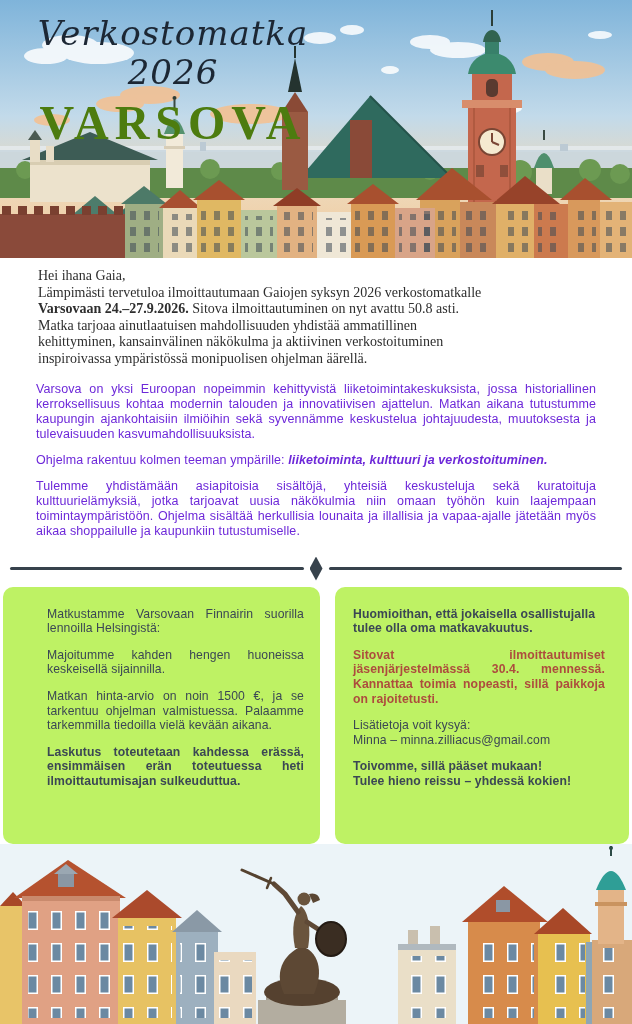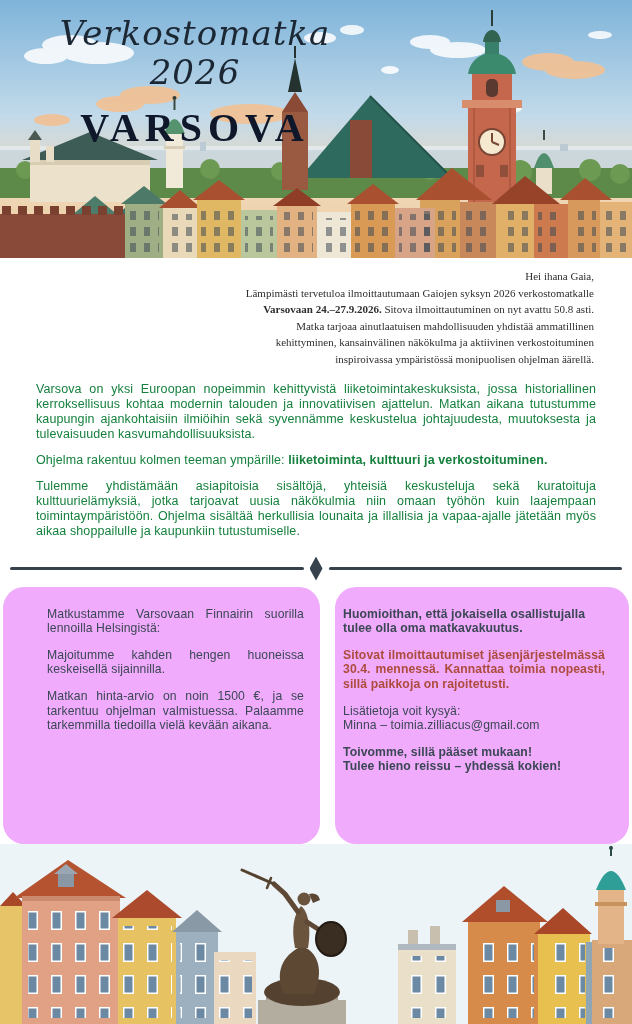--- a/index.html
+++ b/index.html
@@ -5,64 +5,64 @@
   html,body{margin:0;padding:0;}
   body{
     width:632px;height:1024px;overflow:hidden;background:#ffffff;
     font-family:"Liberation Sans","DejaVu Sans",sans-serif;
   }
   .page{width:632px;height:1024px;display:flex;flex-direction:column;position:relative;background:#ffffff;}
 
   
   .hero-top{position:relative;width:632px;height:258px;flex:0 0 auto;}
   .hero-top svg{display:block;}
-  .title-overlay{position:absolute;top:14px;left:30px;width:330px;text-align:center;}
+  .title-overlay{position:absolute;top:14px;left:8px;width:330px;text-align:center;}
   .title-script{
     font-family:"DejaVu Serif","Liberation Serif",serif;font-style:italic;
     font-size:34px;line-height:1.15;color:#1c2734;letter-spacing:1px;
   }
   .title-city{
     font-family:"Liberation Serif","DejaVu Serif",serif;font-weight:bold;
-    font-size:40px;line-height:1.1;color:#0f172a;letter-spacing:6px;margin-top:14px;
+    font-size:48px;line-height:1.1;color:#4d7c0f;letter-spacing:6px;margin-top:5px;
   }
 
   
   .intro{
-    padding:10px 38px 0;text-align:right;
+    padding:10px 38px 0;text-align:left;
     font-family:"Liberation Serif","DejaVu Serif",serif;
-    font-size:11px;line-height:16.6px;color:#2e2e2e;flex:0 0 auto;
+    font-size:14px;line-height:16.6px;color:#2e2e2e;flex:0 0 auto;
   }
   .intro .ln{display:block;}
   .intro b{font-weight:bold;}
 
   
   .copy{
-    padding:14px 36px 0;font-size:12.5px;line-height:15px;color:#15803d;
+    padding:14px 36px 0;font-size:12.5px;line-height:15px;color:#6d28d9;
     text-align:justify;letter-spacing:.1px;flex:0 0 auto;
   }
   .copy p{margin:0 0 11px;}
   .copy p:last-child{margin-bottom:8px;}
-  .em-bi{font-weight:bold;}
+  .em-bi{font-weight:bold;font-style:italic;}
 
   
   .divider{display:flex;align-items:center;padding:0 10px;margin:10px 0 6px;flex:0 0 auto;}
   .divider .line{flex:1;height:3px;background:#37424c;border-radius:2px;}
   .divider .diamond{
     width:13px;height:24px;background:#37424c;margin:0 6px;
     clip-path:polygon(50% 0,100% 50%,50% 100%,0 50%);
   }
 
   
   .columns{display:flex;gap:15px;padding:0 3px;flex:1 1 auto;min-height:0;}
   .box{
-    background:#f0abfc;border-radius:21px;box-sizing:border-box;
+    background:#bef264;border-radius:10px;box-sizing:border-box;
     font-size:12.2px;line-height:14.6px;color:#3b4754;overflow:hidden;
   }
   .box-left{flex:0 0 317px;padding:20px 16px 0 44px;}
-  .box-right{flex:1 1 auto;padding:20px 24px 0 8px;}
+  .box-right{flex:1 1 auto;padding:20px 24px 0 18px;}
   .box p{margin:0 0 12px;text-align:justify;letter-spacing:.1px;}
   .box .ln{display:block;}
   .bold{font-weight:bold;}
   .red{color:#ad4c3d;font-weight:bold;}
   .no-just{text-align:left !important;}
 
   
   .hero-bottom{position:relative;width:632px;height:180px;flex:0 0 auto;margin-top:auto;}
   .hero-bottom svg{display:block;}
 </style>
@@ -260,27 +260,28 @@
     <span class="line"></span>
   </div>
 
   <section class="columns">
     <div class="box box-left">
       <p>
         <span class="ln">Matkustamme Varsovaan Finnairin suorilla lennoilla Helsingistä:</span>
       </p>
       <p>Majoitumme kahden hengen huoneissa keskeisellä sijainnilla.</p>
       <p>Matkan hinta-arvio on noin 1500 €, ja se tarkentuu ohjelman valmistuessa. Palaamme tarkemmilla tiedoilla vielä kevään aikana.</p>
+      <p class="bold">Laskutus toteutetaan kahdessa erässä, ensimmäisen erän toteutuessa heti ilmoittautumisajan sulkeuduttua.</p>
     </div>
     <div class="box box-right">
       <p class="bold no-just">Huomioithan, että jokaisella osallistujalla tulee olla oma matkavakuutus.</p>
       <p class="red">Sitovat ilmoittautumiset jäsenjärjestelmässä 30.4. mennessä. Kannattaa toimia nopeasti, sillä paikkoja on rajoitetusti.</p>
       <p class="no-just">
         <span class="ln">Lisätietoja voit kysyä:</span>
-        <span class="ln">Minna – toimia.zilliacus@gmail.com</span>
+        <span class="ln">Minna – minna.zilliacus@gmail.com</span>
       </p>
       <p class="bold no-just">
         <span class="ln">Toivomme, sillä pääset mukaan!</span>
         <span class="ln">Tulee hieno reissu – yhdessä kokien!</span>
       </p>
     </div>
   </section>
 
   <footer class="hero-bottom">
     <svg width="632" height="180" viewBox="0 0 632 180" preserveAspectRatio="none" aria-hidden="true">

